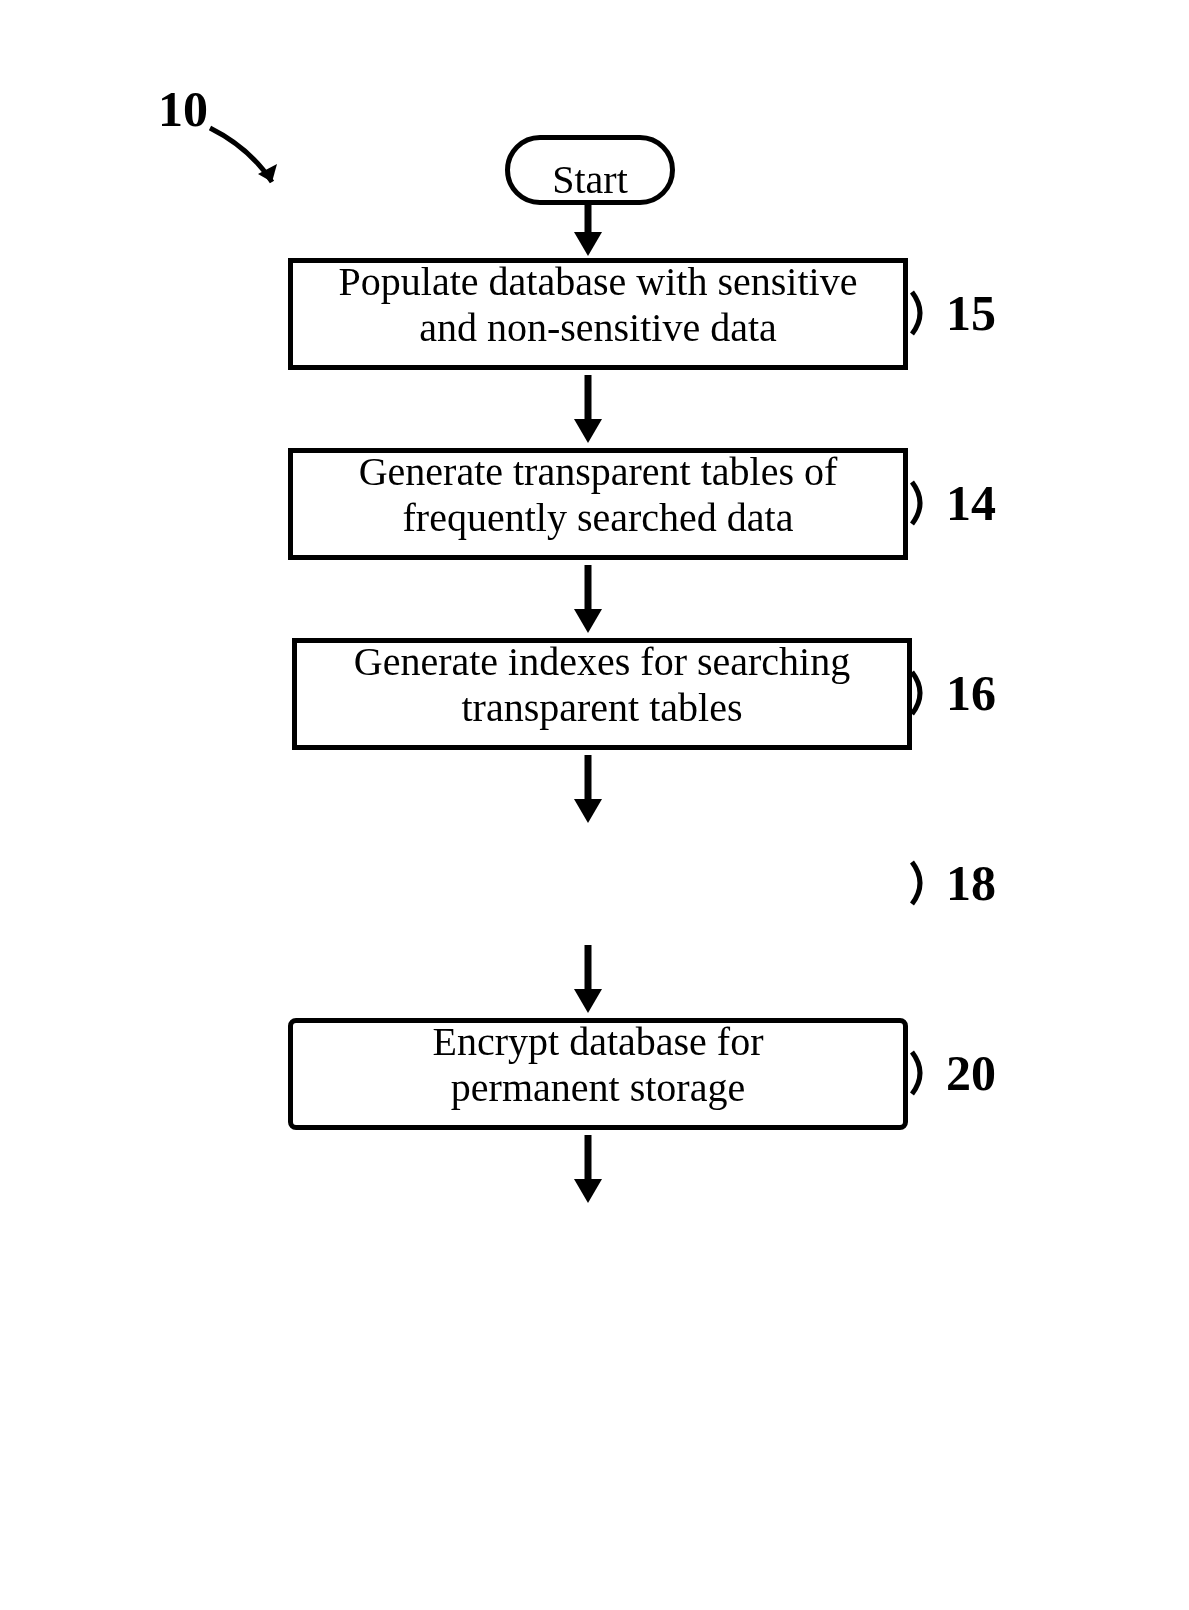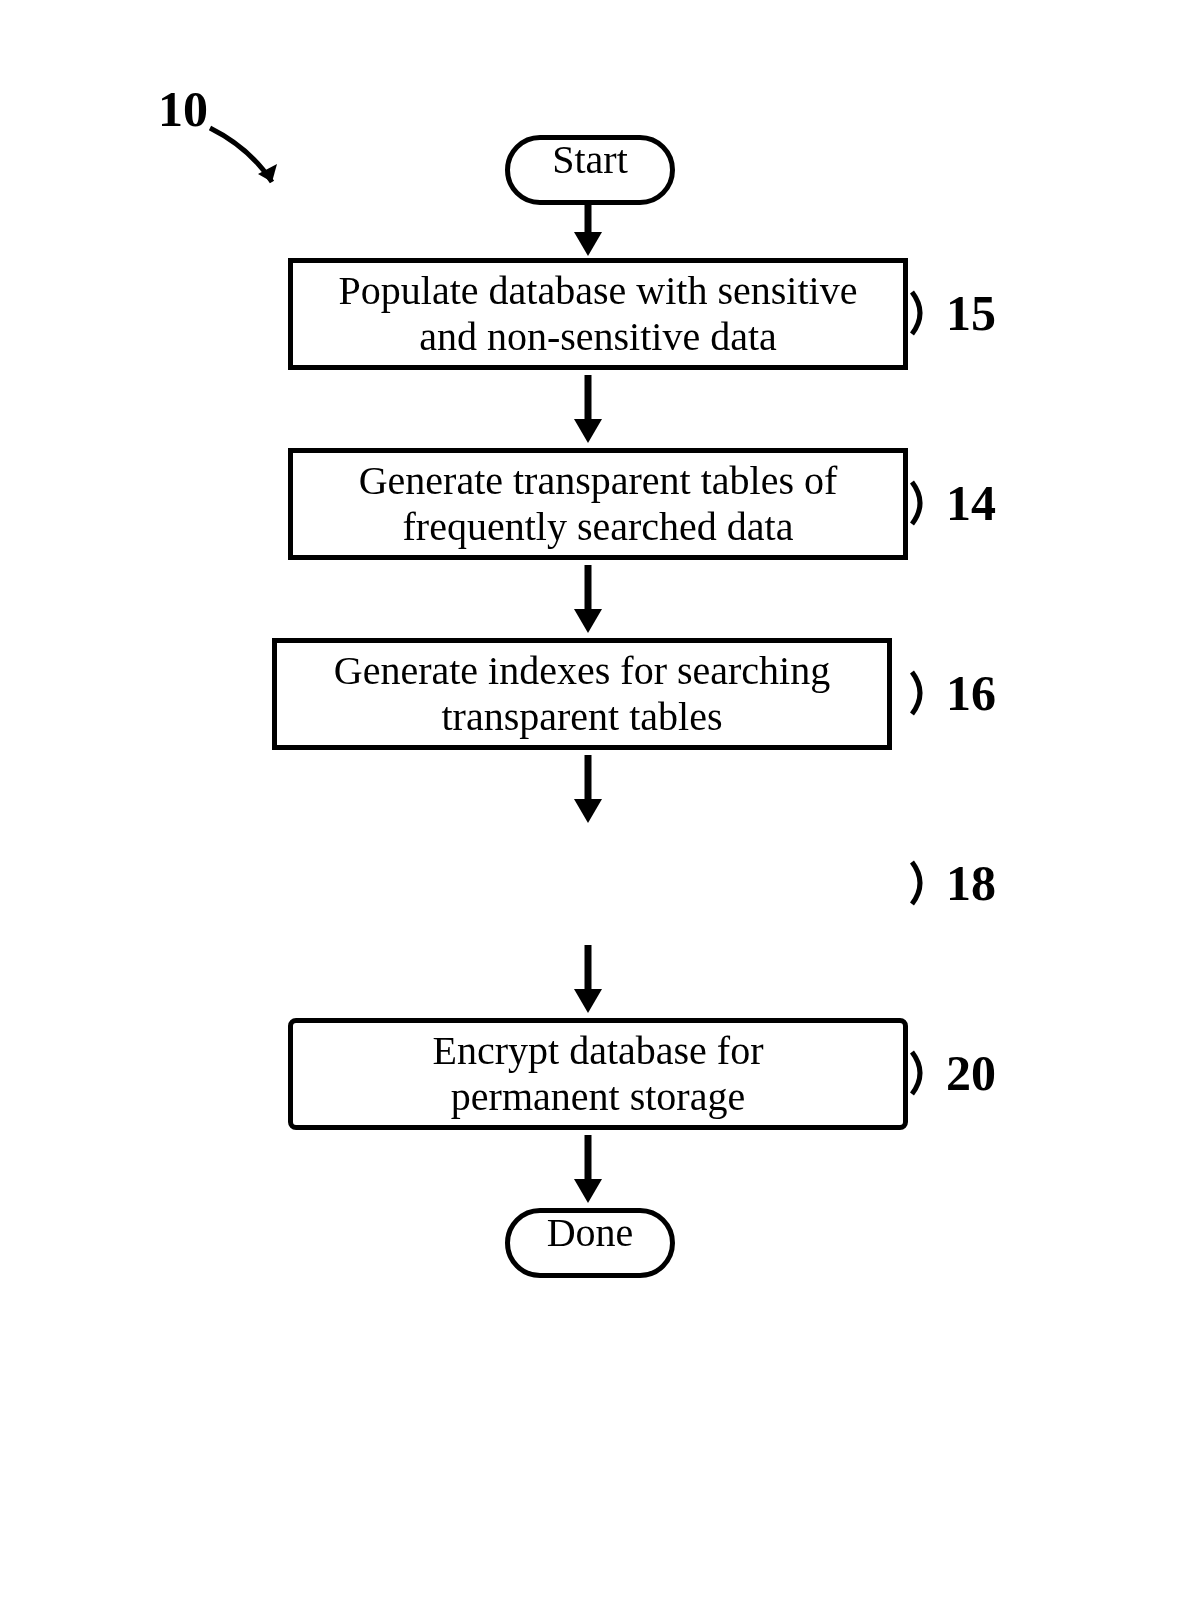--- a/index.html
+++ b/index.html
@@ -24,37 +24,37 @@
   }
   .ref-pointer {
     position: absolute;
   }
   .terminator {
     position: absolute;
     border: 5px solid #000;
     border-radius: 999px;
     background: #fff;
     display: flex;
-    align-items: flex-start;
+    align-items: flex-end;
     justify-content: center;
     font-size: 40px;
     line-height: 1;
     font-family: "Times New Roman", Times, serif;
   }
   .process {
     position: absolute;
     border: 5px solid #000;
     background: #fff;
     display: flex;
-    align-items: center;
+    align-items: flex-end;
     justify-content: center;
     text-align: center;
     font-size: 40px;
     line-height: 1.15;
-    padding: 0 10px;
+    padding: 14px 10px;
     box-sizing: border-box;
     font-family: "Times New Roman", Times, serif;
   }
   .arrow-down {
     position: absolute;
   }
   .small-bracket {
     position: absolute;
   }
   .caption {
@@ -116,21 +116,21 @@
   <svg class="small-bracket" style="left:910px; top:478px;" width="34" height="50">
     <path d="M 2 4 Q 18 25 2 46" stroke="#000" stroke-width="5" fill="none"></path>
   </svg>
   <div class="ref-label" style="left:946px; top:474px;">14</div>
 
   <svg class="arrow-down" style="left:568px; top:565px;" width="40" height="72">
     <line x1="20" y1="0" x2="20" y2="48" stroke="#000" stroke-width="7"></line>
     <polygon points="20,68 6,44 34,44" fill="#000"></polygon>
   </svg>
 
-  <div class="process" style="left:272px; top:638px; width:620px; height:112px;">
+  <div class="process" style="left:292px; top:638px; width:620px; height:112px;">
     <span>Generate indexes for searching<br>transparent tables</span>
   </div>
   <svg class="small-bracket" style="left:910px; top:668px;" width="34" height="50">
     <path d="M 2 4 Q 18 25 2 46" stroke="#000" stroke-width="5" fill="none"></path>
   </svg>
   <div class="ref-label" style="left:946px; top:664px;">16</div>
 
   <svg class="arrow-down" style="left:568px; top:755px;" width="40" height="72">
     <line x1="20" y1="0" x2="20" y2="48" stroke="#000" stroke-width="7"></line>
     <polygon points="20,68 6,44 34,44" fill="#000"></polygon>
@@ -152,18 +152,15 @@
   <svg class="small-bracket" style="left:910px; top:1048px;" width="34" height="50">
     <path d="M 2 4 Q 18 25 2 46" stroke="#000" stroke-width="5" fill="none"></path>
   </svg>
   <div class="ref-label" style="left:946px; top:1044px;">20</div>
 
   <svg class="arrow-down" style="left:568px; top:1135px;" width="40" height="72">
     <line x1="20" y1="0" x2="20" y2="48" stroke="#000" stroke-width="7"></line>
     <polygon points="20,68 6,44 34,44" fill="#000"></polygon>
   </svg>
 
-  <div class="terminator" style="left:505px; top:1208px; width:160px; height:60px;">
-    <span>Done</span>
-  </div>
 
 
 </div>
 
 </body></html>

